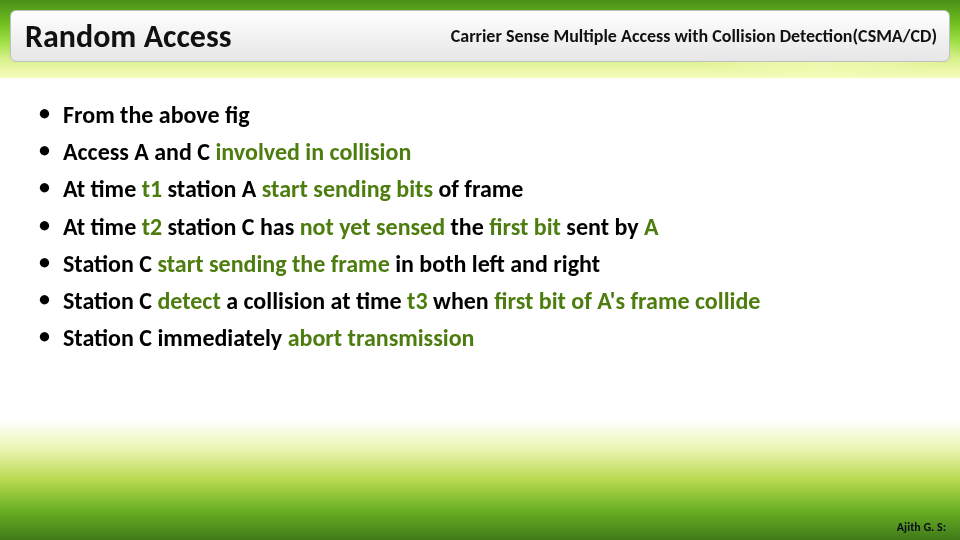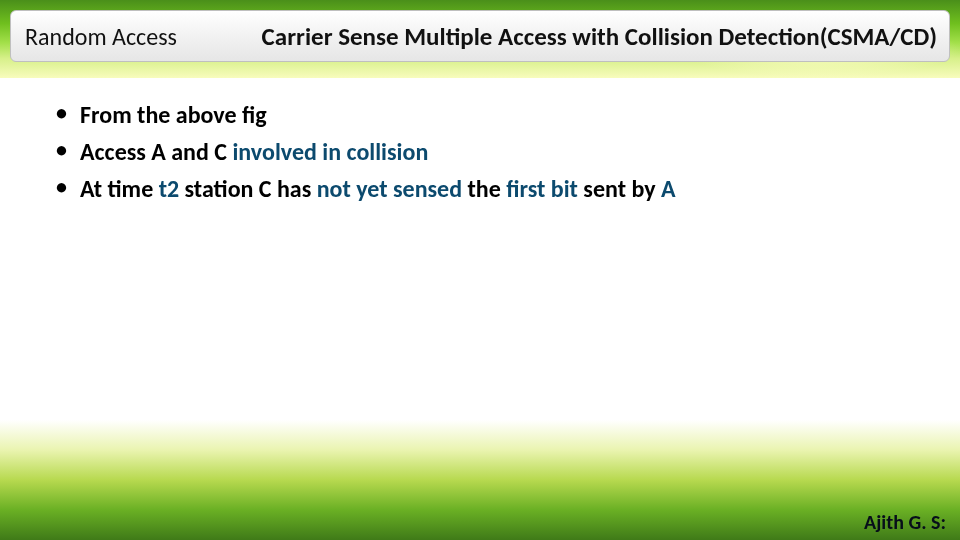--- a/index.html
+++ b/index.html
@@ -35,39 +35,39 @@
     top: 10px; left: 10px; right: 10px;
     height: 52px;
     background: linear-gradient(to bottom, #ffffff 0%, #f2f2f2 50%, #e6e6e6 100%);
     border: 1px solid #bfbfbf;
     border-radius: 6px;
     display: flex;
     align-items: center;
     padding: 0 8px;
   }
   .header-left {
-    font-size: 24px;
-    font-weight: 400;
+    font-size: 32px;
+    font-weight: 700;
     color: #111;
     padding-left: 6px;
     white-space: nowrap;
   }
   .header-right {
     flex: 1;
     text-align: right;
-    font-size: 25px;
+    font-size: 18px;
     font-weight: 700;
     color: #111;
     padding-right: 4px;
     white-space: nowrap;
   }
   .content {
     position: absolute;
     top: 96px;
-    left: 48px;
+    left: 31px;
     right: 20px;
   }
   ul.bullets {
     list-style: none;
   }
   ul.bullets li {
     position: relative;
     padding-left: 32px;
     font-size: 24px;
     line-height: 1.55;
@@ -75,26 +75,26 @@
     color: #000;
   }
   ul.bullets li::before {
     content: "•";
     position: absolute;
     left: 8px;
     top: 0;
     font-size: 22px;
     color: #000;
   }
-  .red { color: #0c4a6e; }
+  .red { color: #4d7c0f; }
   .footer {
     position: absolute;
     bottom: 6px;
     right: 14px;
-    font-size: 20px;
+    font-size: 12px;
     font-weight: 700;
     color: #070e1a;
     display: flex;
     gap: 26px;
   }
 </style>
 </head>
 <body>
 <div class="slide">
 
@@ -103,21 +103,25 @@
 
   <div class="header">
     <div class="header-left">Random Access</div>
     <div class="header-right">Carrier Sense Multiple Access  with Collision Detection(CSMA/CD)</div>
   </div>
 
   <div class="content">
     <ul class="bullets">
       <li><span>From the above fig</span></li>
       <li><span>Access A and C </span><span class="red">involved in collision</span></li>
+      <li><span>At time </span><span class="red">t1 </span><span>station A </span><span class="red">start sending bits </span><span>of frame</span></li>
       <li><span>At time </span><span class="red">t2 </span><span>station C has </span><span class="red">not yet sensed </span><span>the </span><span class="red">first bit </span><span>sent by </span><span class="red">A</span></li>
+      <li><span>Station C </span><span class="red">start sending the frame </span><span>in both left and right</span></li>
+      <li><span>Station C </span><span class="red">detect </span><span>a collision at time </span><span class="red">t3 </span><span>when </span><span class="red">first bit of A's frame collide</span></li>
+      <li><span>Station C immediately </span><span class="red">abort transmission</span></li>
     </ul>
   </div>
 
   <div class="footer">
     <span>Ajith G. S:</span>
   </div>
 
 </div>
 
 </body></html>

